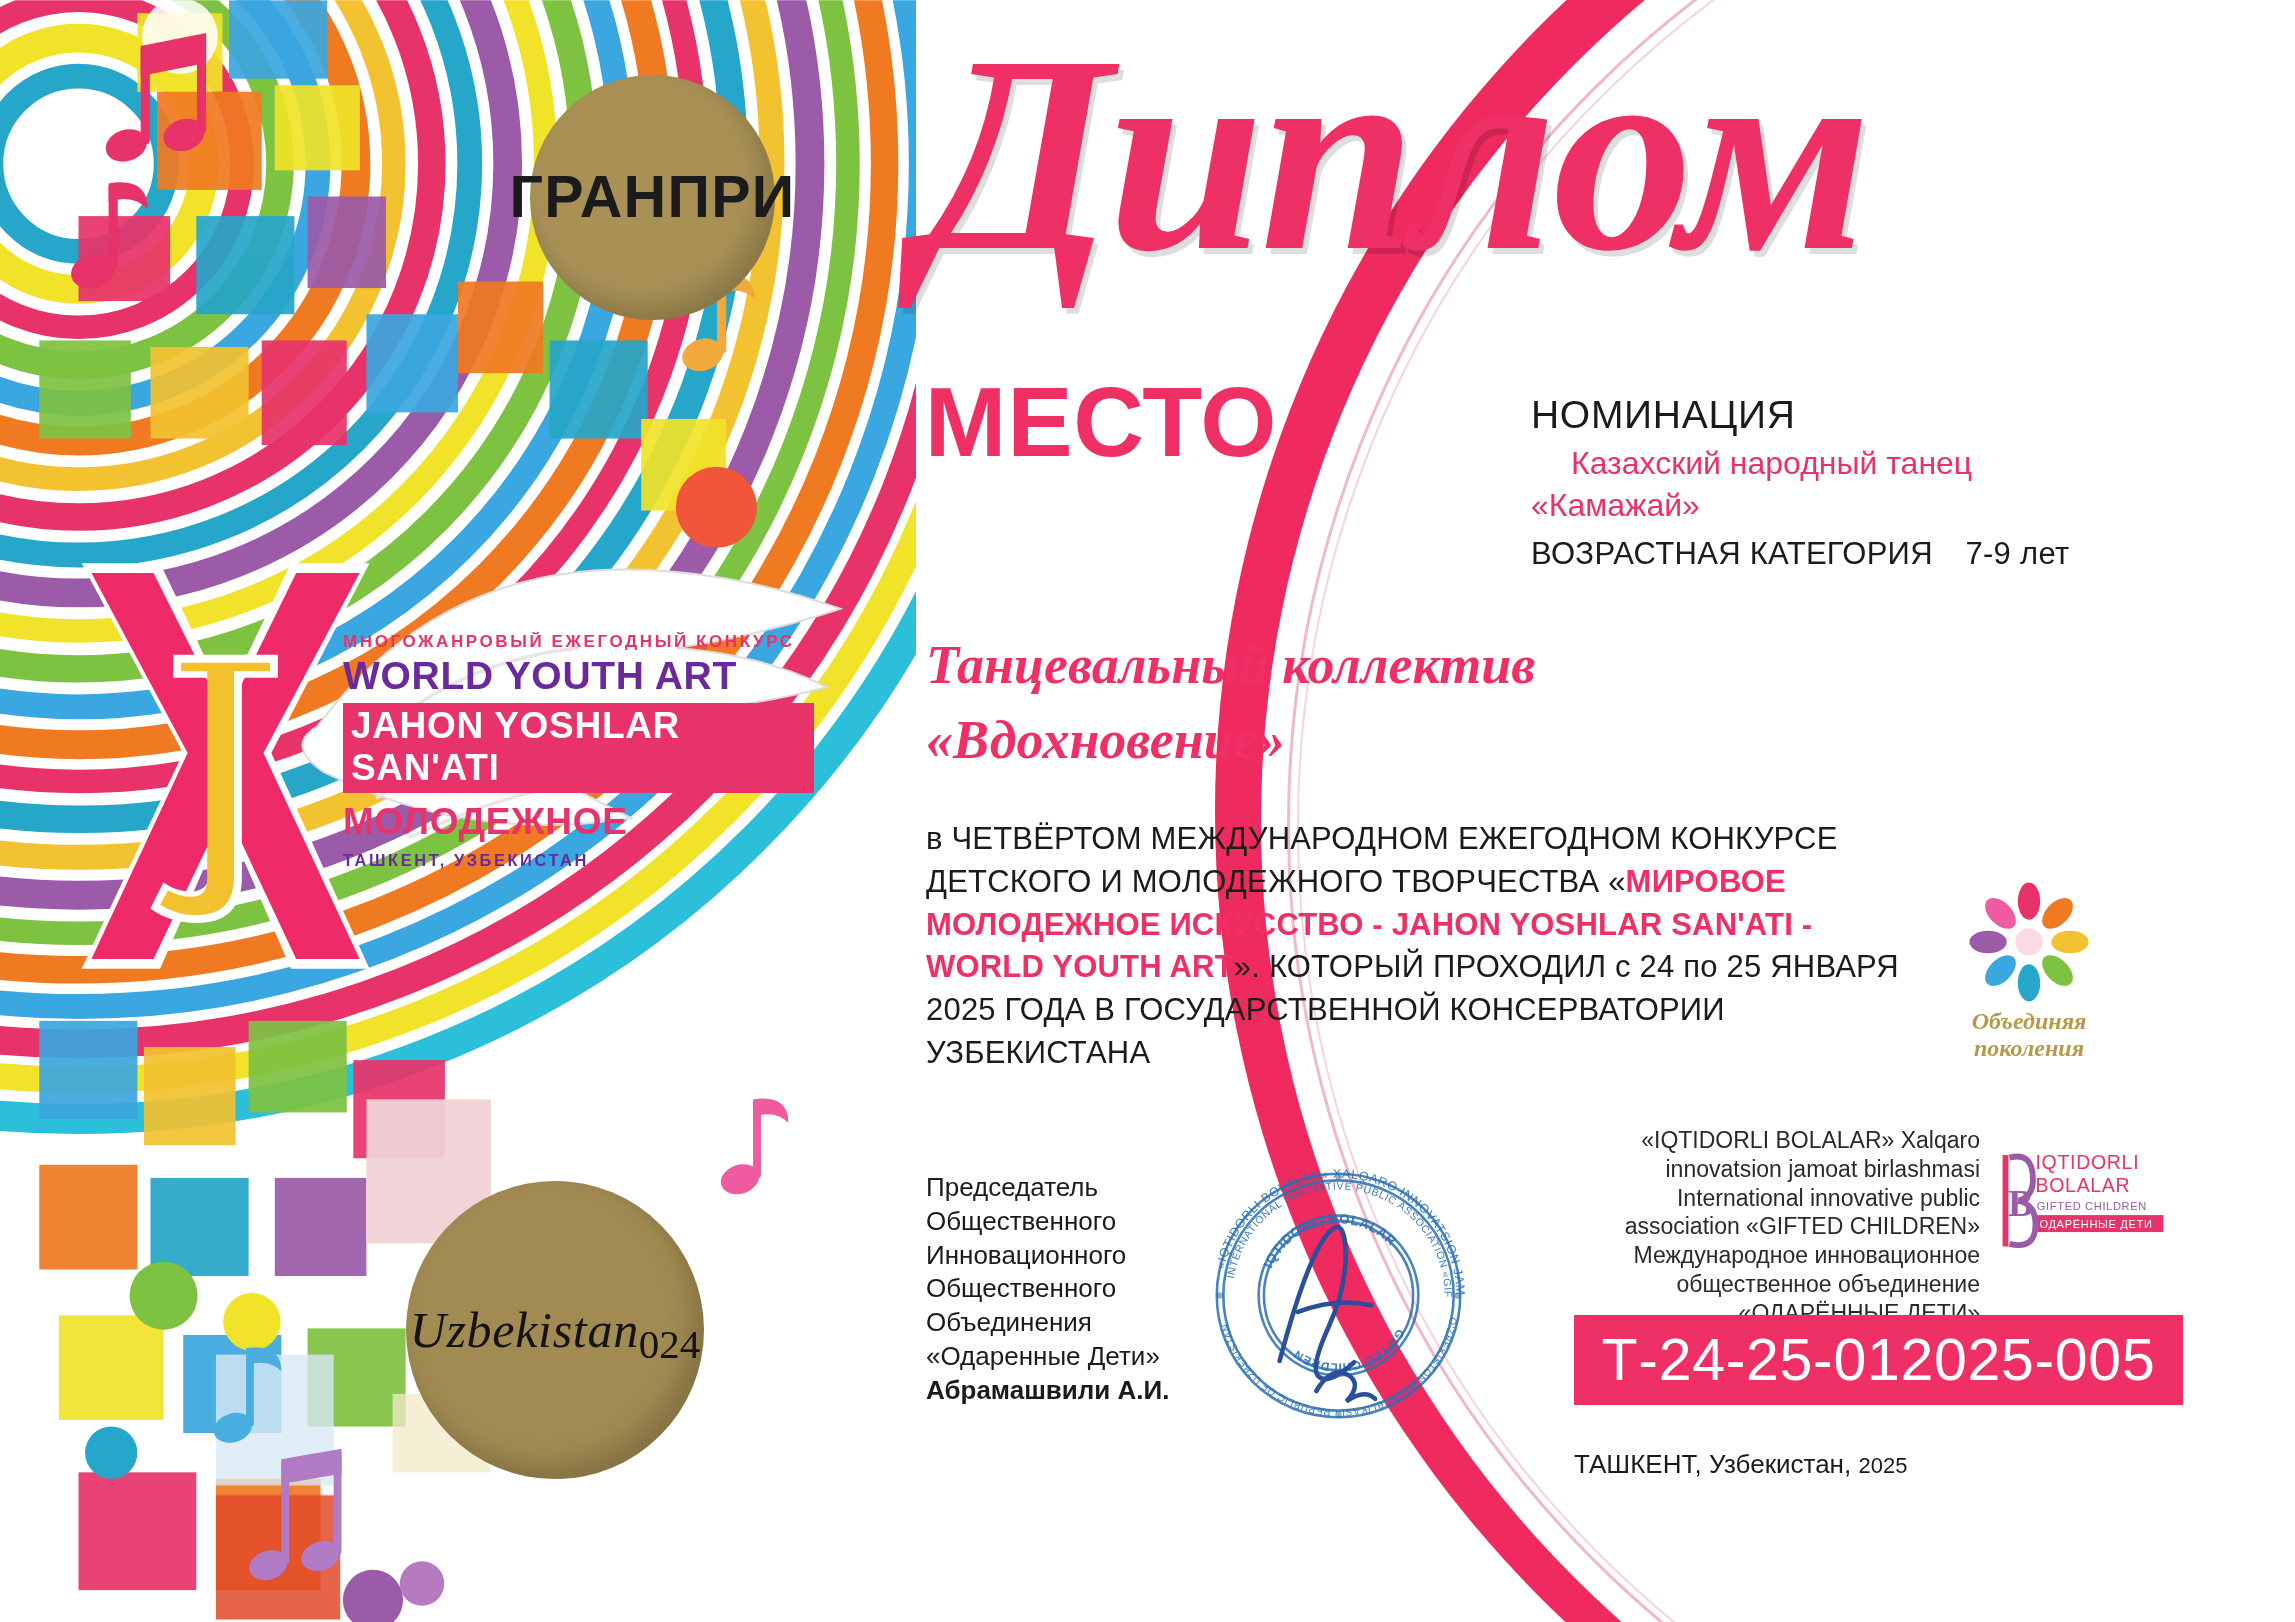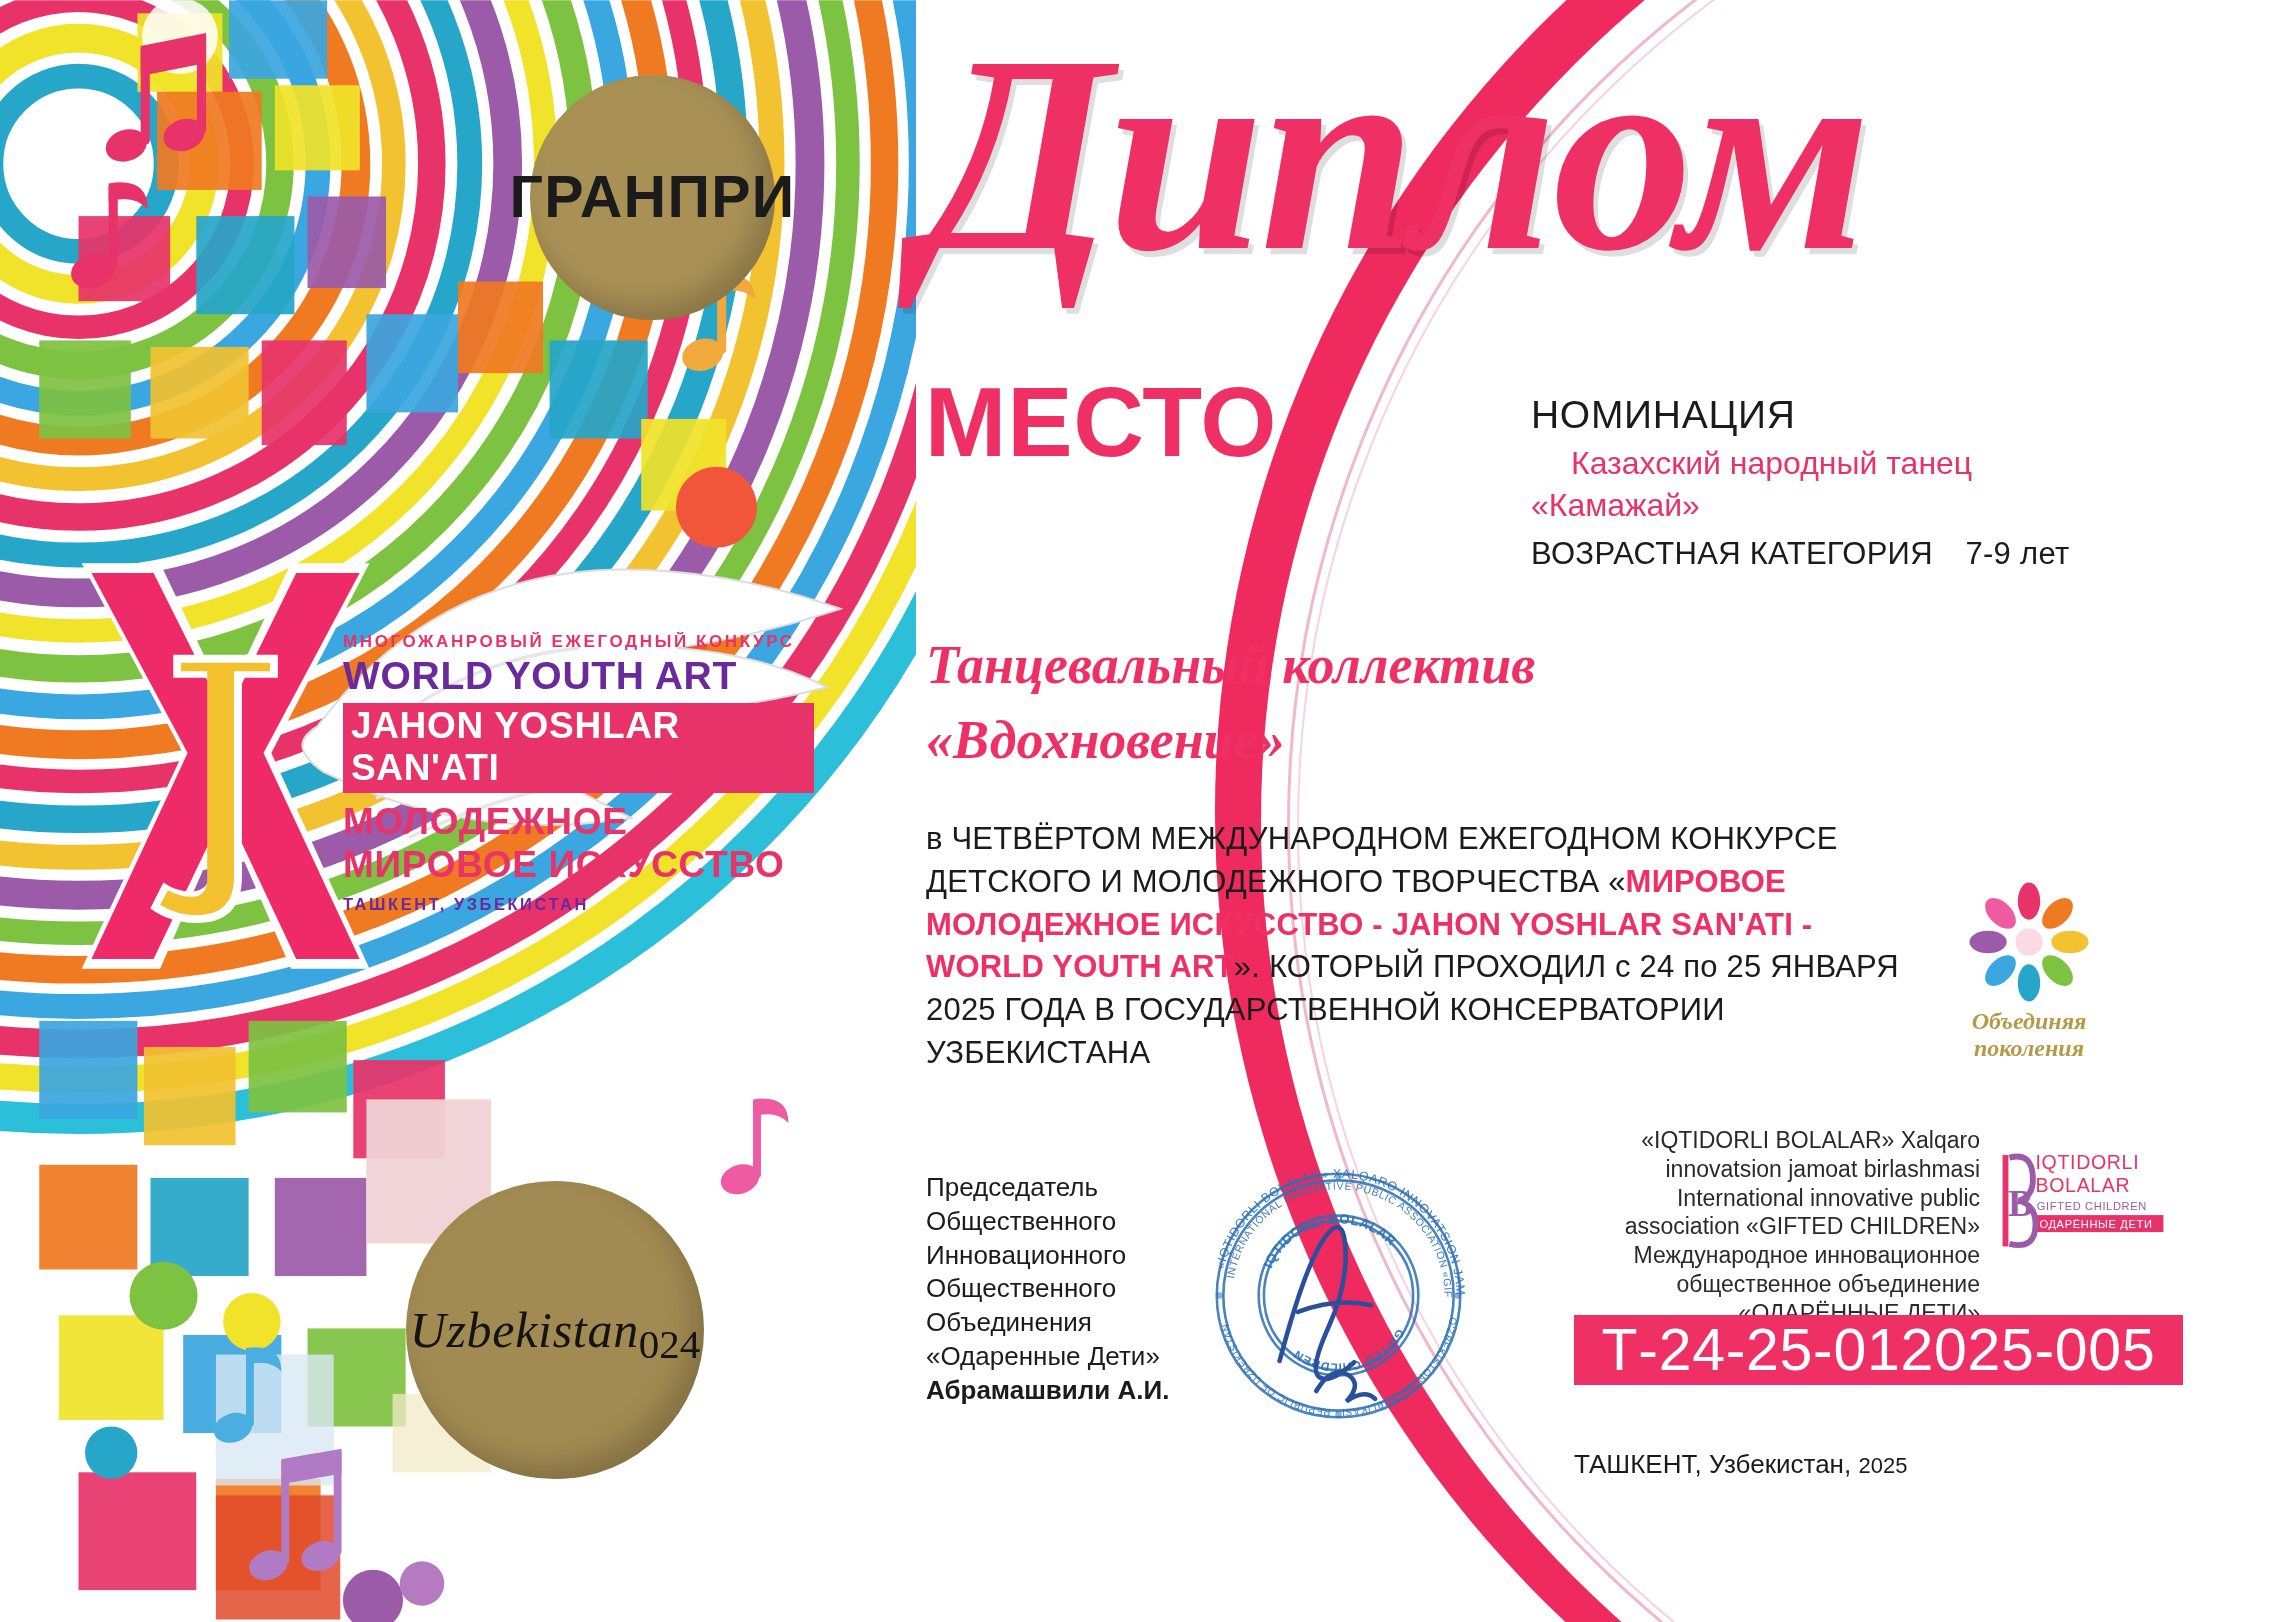--- a/index.html
+++ b/index.html
@@ -329,21 +329,21 @@
     top: 1142px;
     width: 190px;
     height: 124px;
   }
 
   .code-bar {
     position: absolute;
     left: 661px;
     top: 1315px;
     width: 609px;
-    height: 70px;
+    height: 90px;
     background: #ef3065;
     display: flex;
     align-items: center;
     justify-content: center;
   }
   .code-bar .code {
     color: #ffffff;
     font-size: 59px;
     letter-spacing: 0.7px;
     white-space: nowrap;
@@ -528,21 +528,20 @@
         <path d="M45 55 L140 55 L250 275 L358 55 L455 55 L308 330 L455 645 L358 645 L250 415 L140 645 L45 645 L192 330 Z" fill="#ee2a68"></path>
         <path d="M170 180 L330 180 L330 215 L275 215 L275 520 q0 70 -70 70 q-40 0 -70 -22 l20 -40 q20 14 42 14 q30 0 30 -36 L227 215 L170 215 Z" fill="#ffffff"></path>
         <path d="M182 192 L318 192 L318 205 L263 205 L263 520 q0 58 -58 58 q-30 0 -55 -16 l12 -22 q18 10 36 10 q24 0 24 -28 L222 205 L182 205 Z" fill="#f3c02e"></path>
       </g>
     </svg>
     <div class="logo-text">
       <div class="lt-small">МНОГОЖАНРОВЫЙ ЕЖЕГОДНЫЙ КОНКУРС</div>
       <div class="lt-wya">WORLD YOUTH ART</div>
       <div class="lt-jys">JAHON YOSHLAR SAN'ATI</div>
       <div class="lt-mol">МОЛОДЕЖНОЕ</div>
-      <div class="lt-mol">МИРОВОЕ  ИСКУССТВО</div>
       <div class="lt-city">ТАШКЕНТ, УЗБЕКИСТАН</div>
     </div>
   </div>
 
   <div class="content">
 
     <div class="diplom">Диплом</div>
     <div class="mesto">МЕСТО</div>
 
     <div class="nom-block">

